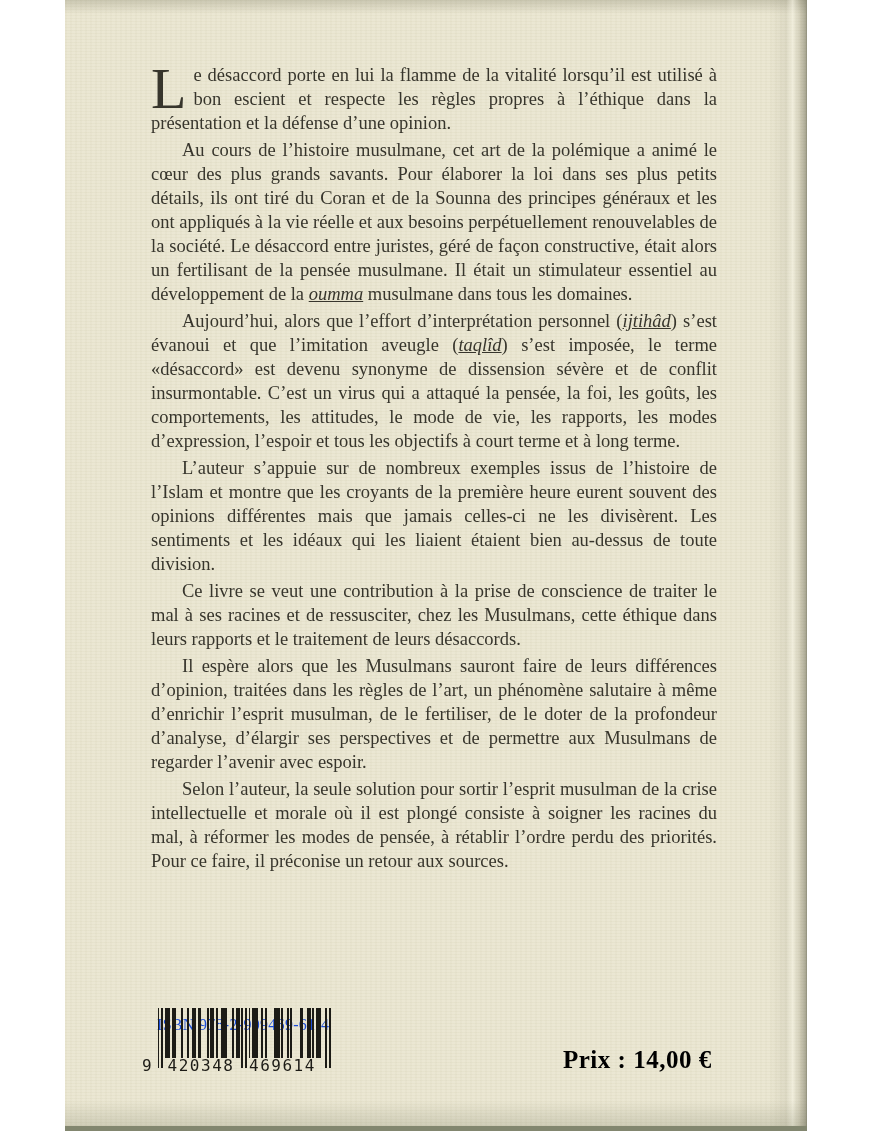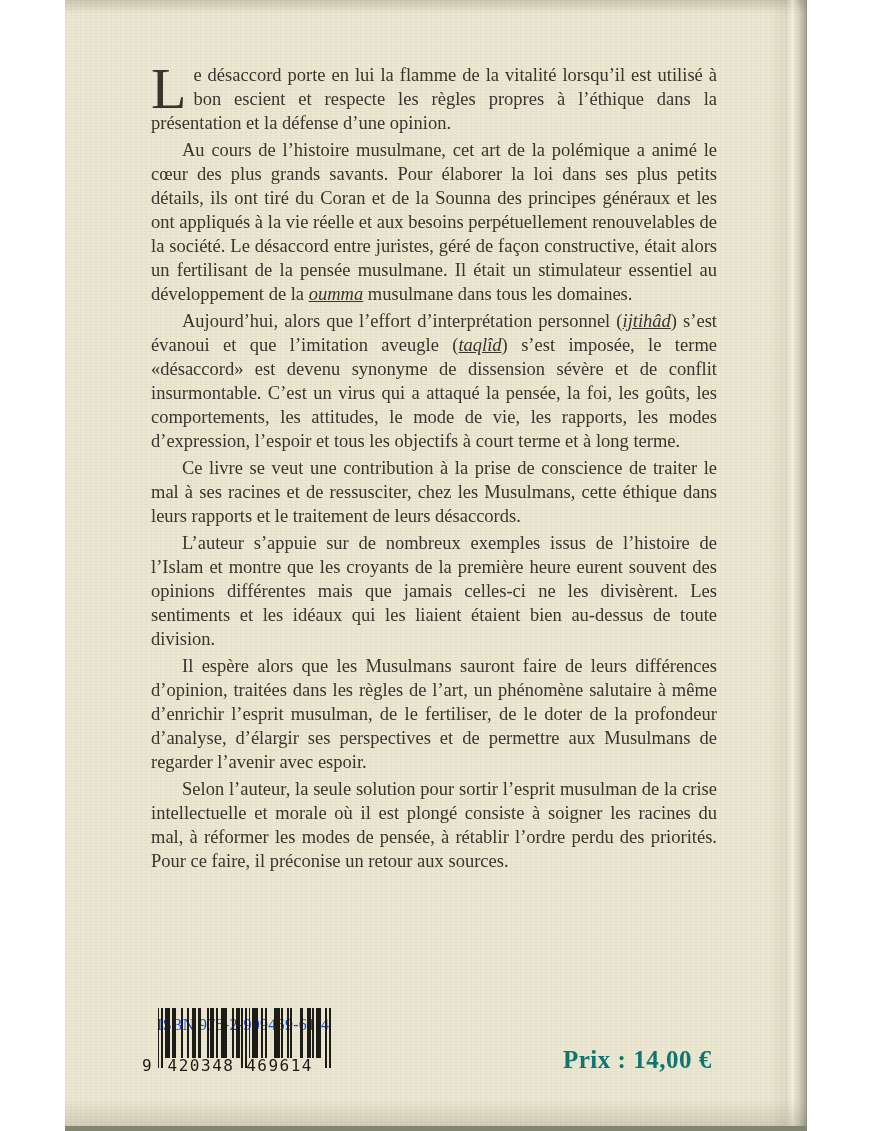--- a/index.html
+++ b/index.html
@@ -84,45 +84,45 @@
   .barcode svg{ display:block; }
   .barcode .digit{
     position:absolute;
     top:48px;
     font-family:"DejaVu Sans Mono", monospace;
     font-size:16px;
     color:#1c1b16;
   }
   .barcode .d-first{ left:-15px; }
   .barcode .d-left{ left:6px; width:76px; text-align:center; letter-spacing:1.5px; }
-  .barcode .d-right{ left:80px; width:76px; text-align:right; letter-spacing:1.5px; }
+  .barcode .d-right{ left:92px; width:76px; text-align:left; letter-spacing:1.5px; }
 
   .price{
     position:absolute;
     left:498px;top:1046px;
     width:220px;
     font-size:25px;
     font-weight:bold;
-    color:#0f766e;
+    color:#000000;
     letter-spacing:0.5px;
   }
 </style>
 </head>
 <body>
 
 <div class="cover">
   <div class="texture"></div>
 
   <div class="text-block">
 
   <p class="first"><span class="dropcap">L</span><span>e désaccord porte en lui la flamme de la vitalité lorsqu’il est utilisé à bon escient et respecte les règles propres à l’éthique dans la présentation et la défense d’une opinion.</span></p>
       <p><span>Au cours de l’histoire musulmane, cet art de la polémique a animé le cœur des plus grands savants. Pour élaborer la loi dans ses plus petits détails, ils ont tiré du Coran et de la Sounna des principes généraux et les ont appliqués à la vie réelle et aux besoins perpétuellement renouvelables de la société. Le désaccord entre juristes, géré de façon constructive, était alors un fertilisant de la pensée musulmane. Il était un stimulateur essentiel au développement de la </span><i>oumma</i><span> musulmane dans tous les domaines.</span></p>
       <p><span>Aujourd’hui, alors que l’effort d’interprétation personnel (</span><i>ijtihâd</i><span>) s’est évanoui et que l’imitation aveugle (</span><i>taqlîd</i><span>) s’est imposée, le terme «désaccord» est devenu synonyme de dissension sévère et de conflit insurmontable. C’est un virus qui a attaqué la pensée, la foi, les goûts, les comportements, les attitudes, le mode de vie, les rapports, les modes d’expression, l’espoir et tous les objectifs à court terme et à long terme.</span></p>
+      <p><span>L’auteur s’appuie sur de nombreux exemples issus de l’histoire de l’Islam et montre que les croyants de la première heure eurent souvent des opinions différentes mais que jamais celles-ci ne les divisèrent. Les sentiments et les idéaux qui les liaient étaient bien au-dessus de toute division.</span></p>
       <p><span>Ce livre se veut une contribution à la prise de conscience de traiter le mal à ses racines et de ressusciter, chez les Musulmans, cette éthique dans leurs rapports et le traitement de leurs désaccords.</span></p>
-      <p><span>L’auteur s’appuie sur de nombreux exemples issus de l’histoire de l’Islam et montre que les croyants de la première heure eurent souvent des opinions différentes mais que jamais celles-ci ne les divisèrent. Les sentiments et les idéaux qui les liaient étaient bien au-dessus de toute division.</span></p>
       <p><span>Il espère alors que les Musulmans sauront faire de leurs différences d’opinion, traitées dans les règles de l’art, un phénomène salutaire à même d’enrichir l’esprit musulman, de le fertiliser, de le doter de la profondeur d’analyse, d’élargir ses perspectives et de permettre aux Musulmans de regarder l’avenir avec espoir.</span></p>
       <p><span>Selon l’auteur, la seule solution pour sortir l’esprit musulman de la crise intellectuelle et morale où il est plongé consiste à soigner les racines du mal, à réformer les modes de pensée, à rétablir l’ordre perdu des priorités. Pour ce faire, il préconise un retour aux sources.</span></p>
     </div>
 
   <div class="isbn-label">ISBN 978-2-909469-61-4</div>
 
   <div class="barcode">
     <svg width="174" height="62" viewBox="0 0 173 62" shape-rendering="crispEdges">
         <rect x="0.00" y="0" width="1.88" height="60" fill="#1c1b16"></rect>
         <rect x="3.64" y="0" width="1.88" height="60" fill="#1c1b16"></rect>

